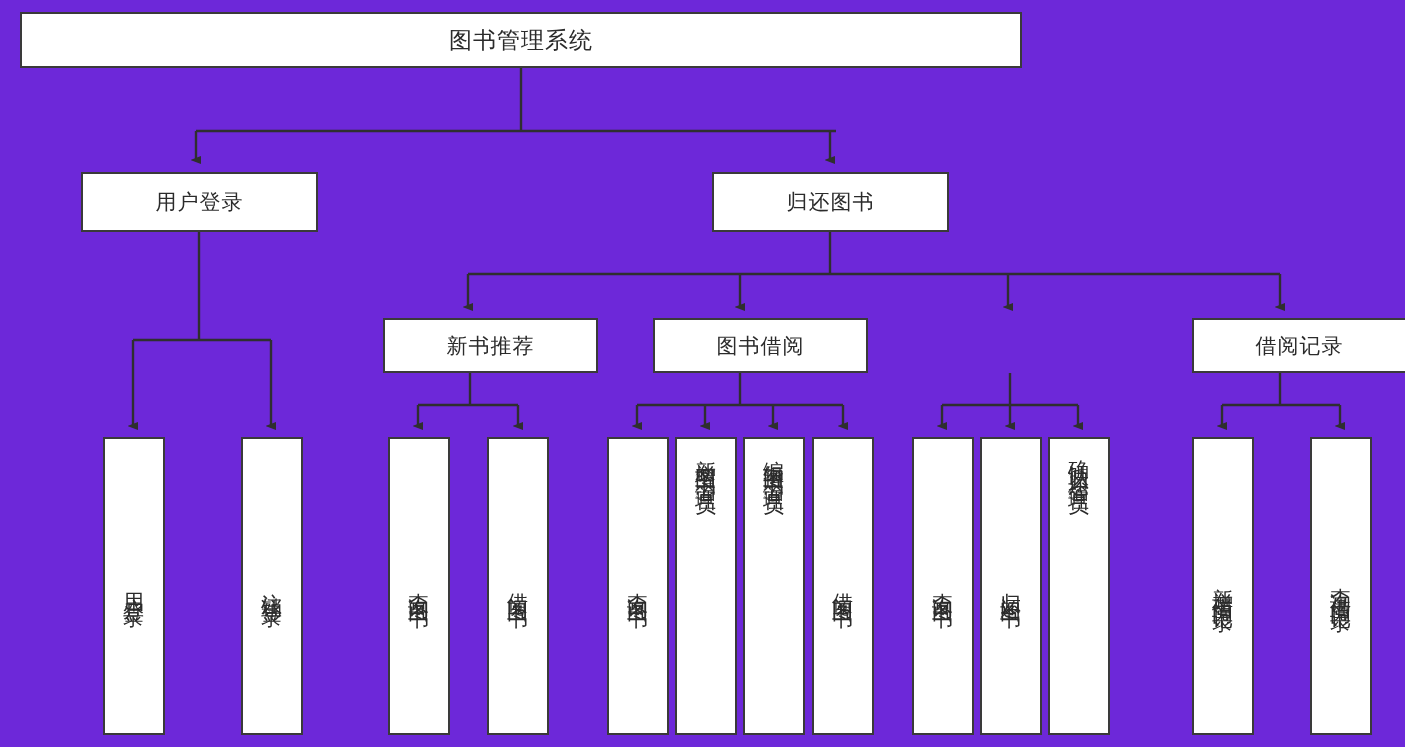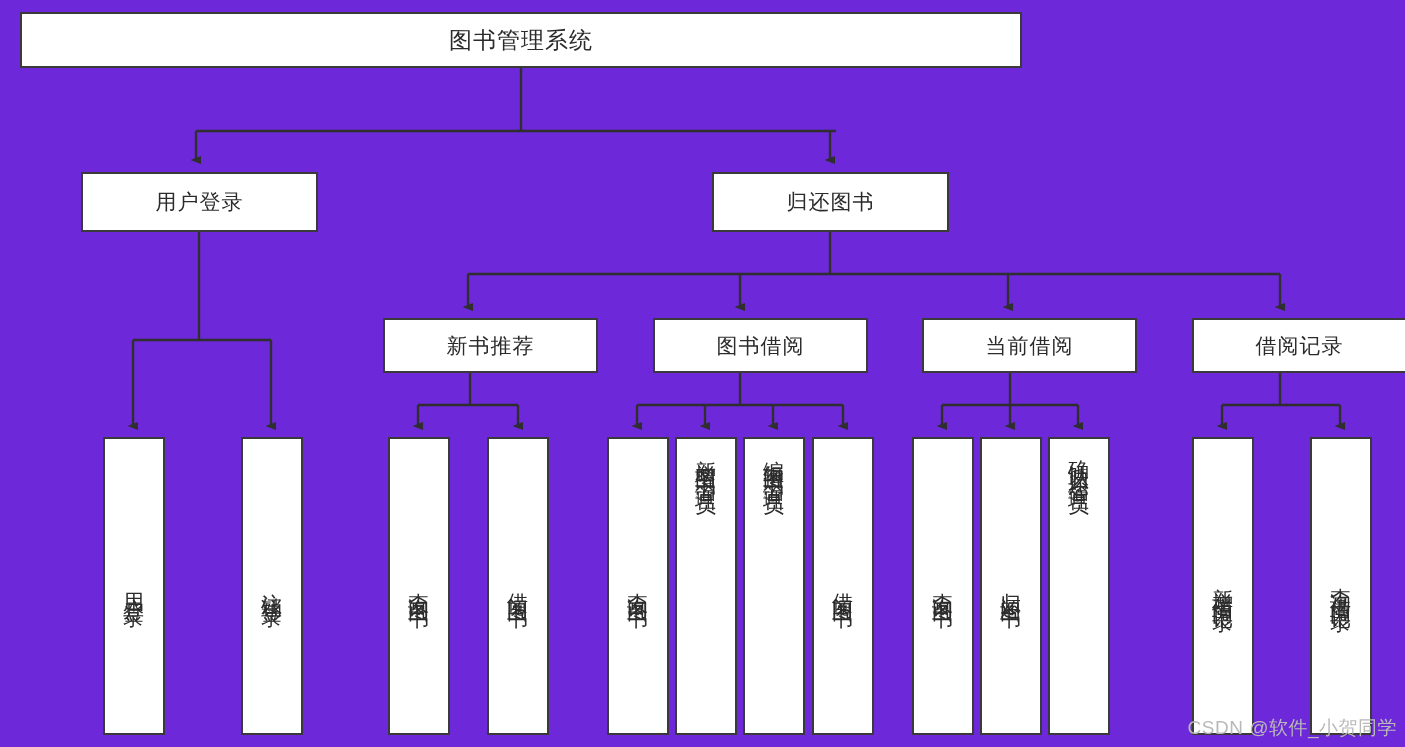--- a/index.html
+++ b/index.html
@@ -151,23 +151,20 @@
   </div>
 
   <div class="node level3" style="left:363px; top:318px; width:215px; height:55px;">
     <span>新书推荐</span>
   </div>
 
   <div class="node level3" style="left:633px; top:318px; width:215px; height:55px;text-align:center;">
     <span>图书借阅</span>
   </div>
 
-  <div class="node level3" style="left:902px; top:318px; width:215px; height:55px;">
-    <span>当前借阅</span>
-  </div>
 
   <div class="node level3" style="left:1172px; top:318px; width:215px; height:55px;">
     <span>借阅记录</span>
   </div>
 
   <div class="node leaf center" style="left:103px; top:437px; width:62px; height:298px;">
     <span class="vtext">用户登录</span>
   </div>
 
   <div class="node leaf center" style="left:241px; top:437px; width:62px; height:298px;">
@@ -211,15 +208,14 @@
   </div>
 
   <div class="node leaf center" style="left:1192px; top:437px; width:62px; height:298px;">
     <span class="vtext">新增借阅记录</span>
   </div>
 
   <div class="node leaf center" style="left:1310px; top:437px; width:62px; height:298px;">
     <span class="vtext">查询借阅记录</span>
   </div>
 
-  <div class="watermark">CSDN @软件_小贺同学</div>
 
 </div>
 
 </body></html>

